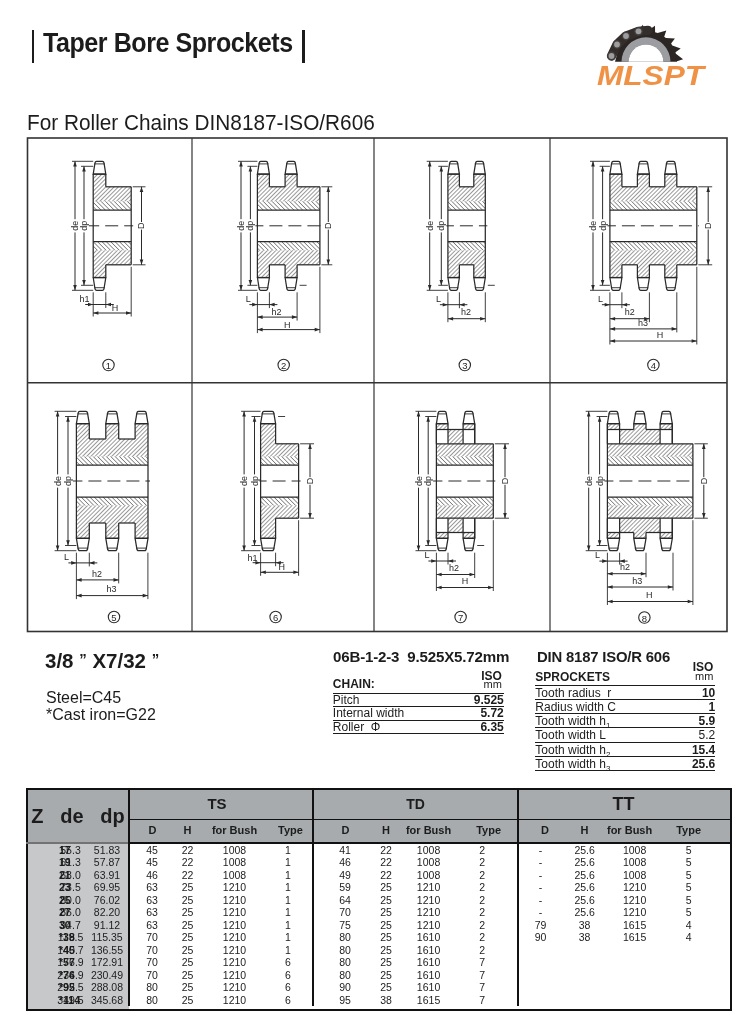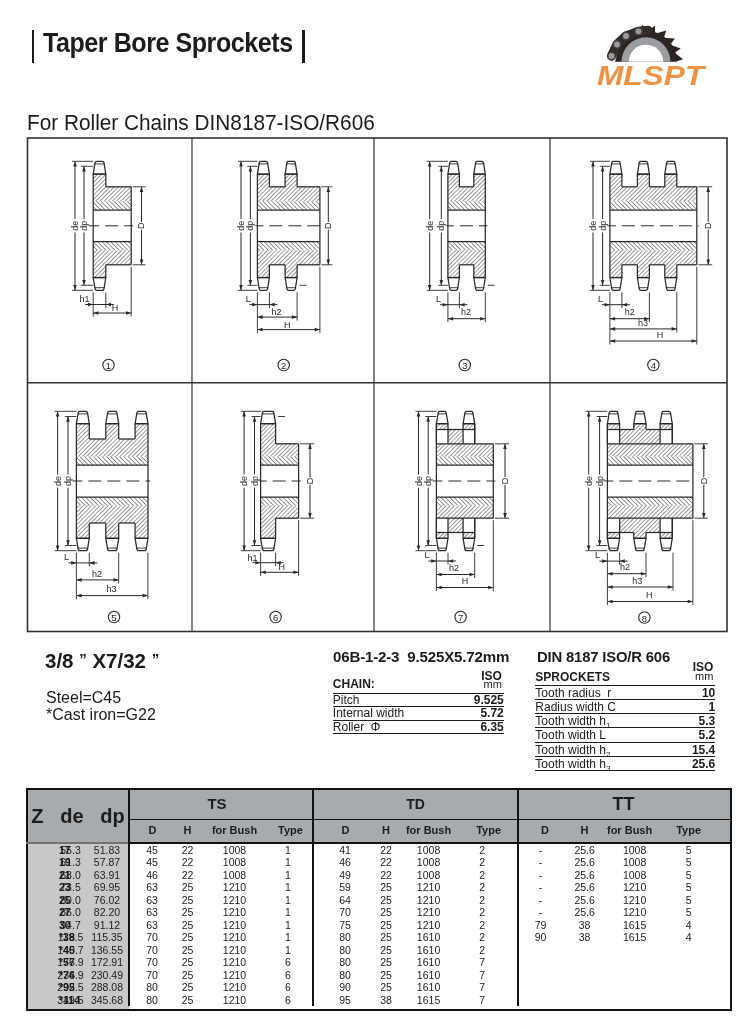--- a/index.html
+++ b/index.html
@@ -680,23 +680,23 @@
 <div class="abs" style="left:537px;top:648px;font-size:15.5px;font-weight:bold;letter-spacing:-0.2px;transform:scaleX(0.96);transform-origin:left top;">DIN 8187 ISO/R 606</div>
 <div class="abs" style="left:535.3px;top:663px;width:180px;font-size:12px;">
   <div style="text-align:right;line-height:8.8px;padding-right:2px;"><b>ISO</b><br><span style="font-size:11px;">mm</span></div>
   <div class="mrow2" style="height:5px;">
       <span style="font-weight:bold;position:relative;top:-11px;">SPROCKETS</span>
     </div>
   <div class="mrow2">Tooth radius&nbsp;&nbsp;r<span style="font-weight:bold;">10</span></div>
   <div class="mrow2">Radius width C<span style="font-weight:bold;">1</span></div>
   <div class="mrow2">
       <span>Tooth width h<sub style="font-size:8px;">1</sub></span>
-      <span style="font-weight:bold;">5.3</span>
+      <span style="font-weight:bold;">5.9</span>
     </div>
-  <div class="mrow2">Tooth width L<span style="font-weight:bold;">5.2</span></div>
+  <div class="mrow2">Tooth width L<span style="font-weight:normal;">5.2</span></div>
   <div class="mrow2">
       <span>Tooth width h<sub style="font-size:8px;">2</sub></span>
       <span style="font-weight:bold;">15.4</span>
     </div>
   <div class="mrow2">
       <span>Tooth width h<sub style="font-size:8px;">3</sub></span>
       <span style="font-weight:bold;">25.6</span>
     </div>
 </div>
 

